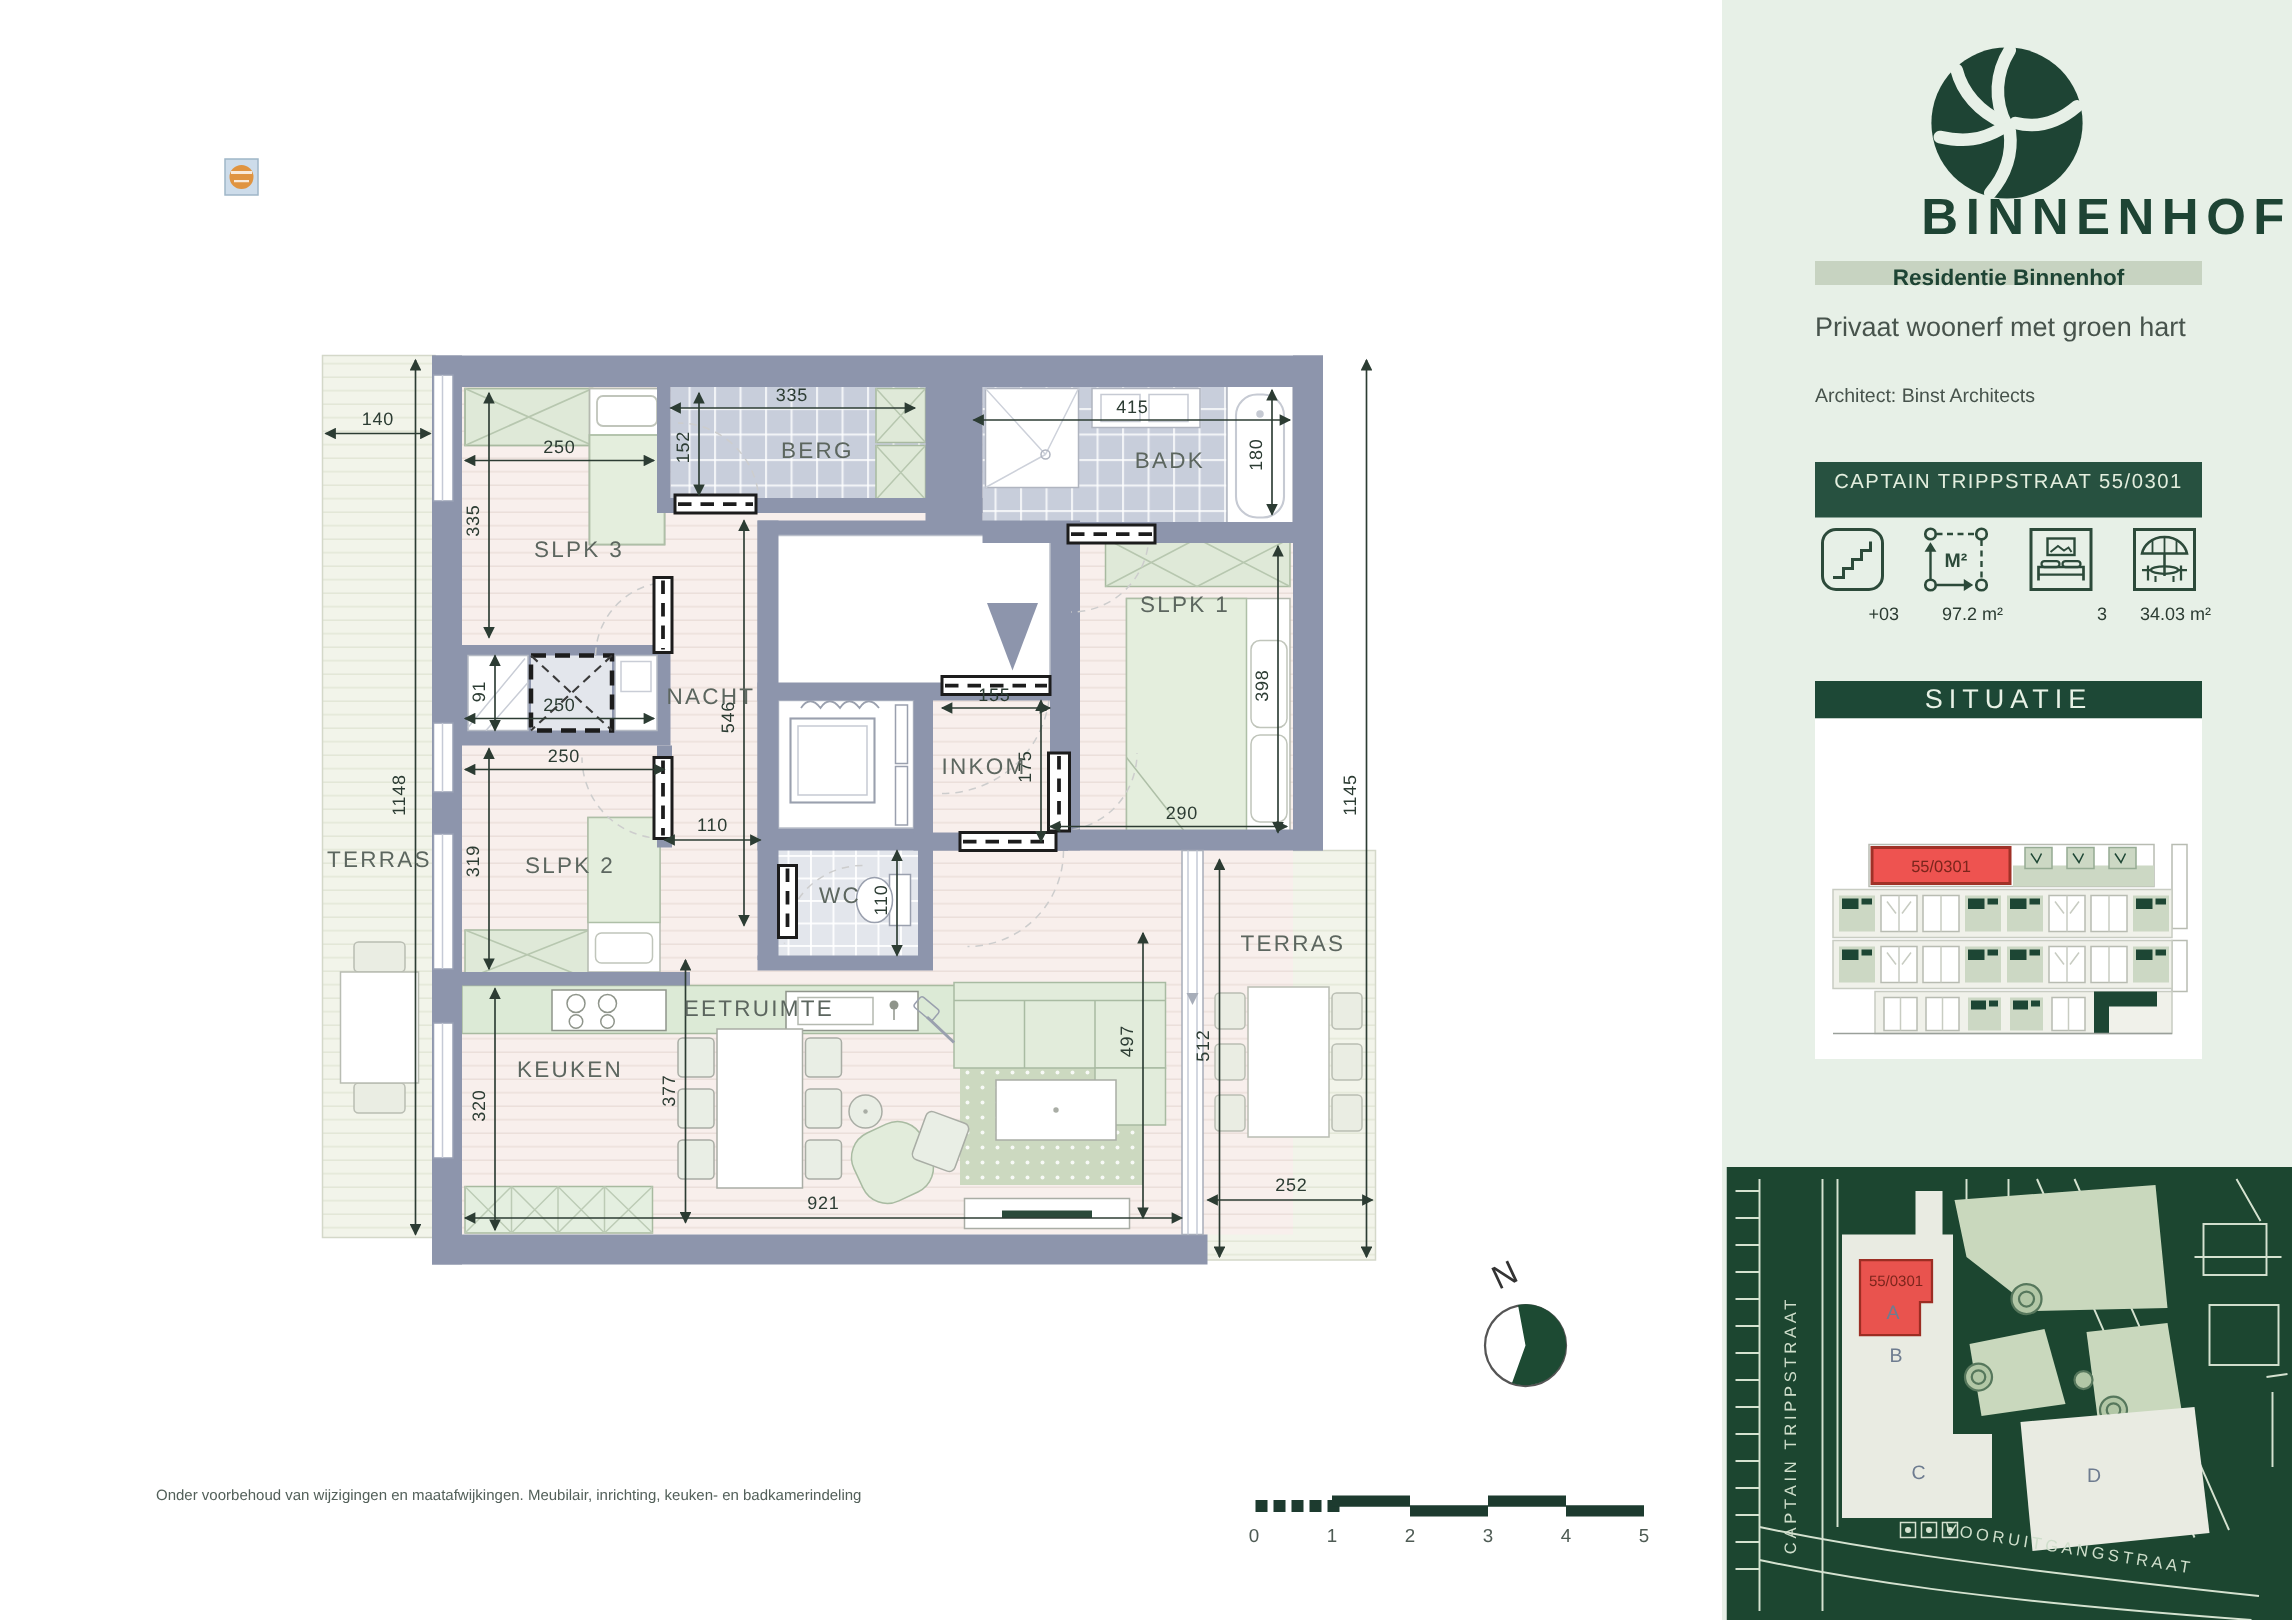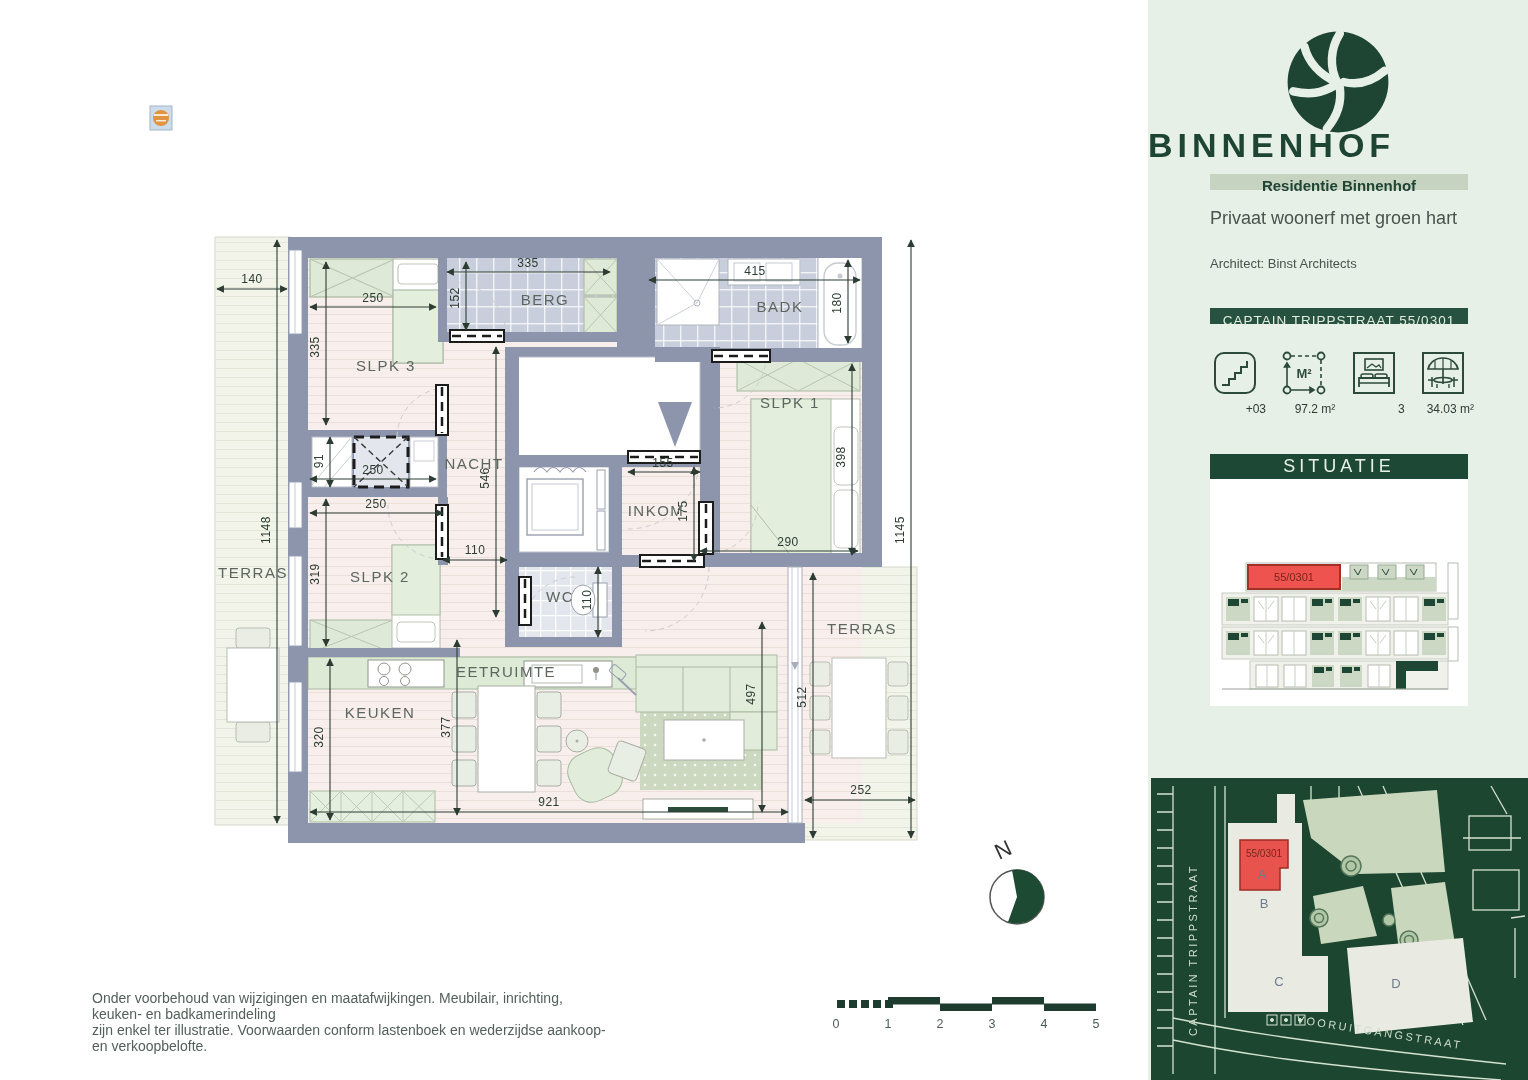--- a/index.html
+++ b/index.html
@@ -1,37 +1,37 @@
 <!DOCTYPE html>
 <html><head>
 <meta charset="utf-8">
 <style>
   html,body{margin:0;padding:0;background:#ffffff;}
   .page{position:relative;width:1528px;height:1080px;overflow:hidden;
         font-family:"Liberation Sans",sans-serif;background:#fdfdfc;}
   .plan-area{position:absolute;left:0;top:0;width:1148px;height:1080px;background:#ffffff;}
   .sidebar{position:absolute;left:1148px;top:0;width:380px;height:1080px;background:#e7f0e7;}
   .logo-wrap{position:absolute;left:134px;top:26px;width:112px;height:112px;}
-  .sb-title{position:absolute;left:0;top:126px;width:380px;text-align:left;
+  .sb-title{position:absolute;left:0;top:126px;width:380px;text-align:right;
             font-size:34px;font-weight:700;letter-spacing:5px;color:#1e4434;}
   .sb-badge{position:absolute;left:62px;top:174px;width:258px;height:16px;background:#c7d3c1;
             color:#1e4434;font-size:15px;font-weight:700;text-align:center;line-height:24px;}
   .sb-tagline{position:absolute;left:62px;top:208px;width:300px;font-size:18px;color:#47534c;}
   .sb-arch{position:absolute;left:62px;top:252px;width:300px;font-size:13px;line-height:23px;color:#47534c;}
-  .sb-addr{position:absolute;left:62px;top:308px;width:258px;height:16px;background:#275140;
+  .sb-addr{position:absolute;left:62px;top:308px;width:258px;height:37px;background:#275140;
            color:#e3eede;font-size:13.5px;letter-spacing:1px;text-align:center;line-height:26px;}
   .stats{position:absolute;left:56px;top:350px;width:270px;display:flex;justify-content:space-between;}
   .stat{width:62px;text-align:center;}
   .stat svg{display:block;margin:0 auto;}
   .stat-value{margin-top:6px;font-size:12px;color:#2c3c33;text-align:right;}
   .sit-bar{position:absolute;left:62px;top:454px;width:258px;height:25px;background:#1d4836;
            color:#e8f2e6;font-size:18px;letter-spacing:4px;text-align:center;line-height:25px;}
   .sit-panel{position:absolute;left:62px;top:479px;width:258px;height:227px;background:#ffffff;}
   .map-wrap{position:absolute;left:3px;top:778px;width:377px;height:302px;}
-  .disclaimer{position:absolute;left:92px;top:990px;width:520px;font-size:14px;
+  .disclaimer{position:absolute;left:104px;top:990px;width:520px;font-size:10px;
               line-height:16px;color:#53605a;}
   .room-label{font-size:15px;letter-spacing:1.5px;fill:#5c665f;}
   .dim-label{font-size:12px;fill:#2c3c33;letter-spacing:0.5px;}
   .dim-line{stroke:#2c3c33;stroke-width:1.1;fill:none;}
   .scale-num{font-size:12.5px;fill:#4e5b54;}
   .map-street{font-size:11px;letter-spacing:2.5px;fill:#cfdecb;}
   .map-bldg-label{font-size:13px;fill:#6e7c90;}
 </style>
 </head>
 <body>
@@ -414,21 +414,20 @@
         <rect x="150" y="106" width="22" height="24" fill="#cddcea" stroke="#9fb6c8"></rect>
         <circle cx="161" cy="118" r="8" fill="#e09440"></circle>
         <rect x="154" y="114" width="14" height="2" fill="#ffffff" opacity="0.8"></rect>
         <rect x="156" y="120" width="10" height="1.5" fill="#ffffff" opacity="0.8"></rect>
       </g>
     </svg>
 
     
     <div class="disclaimer">
       <div>Onder voorbehoud van wijzigingen en maatafwijkingen. Meubilair, inrichting, keuken- en badkamerindeling</div>
-      <div>zijn enkel ter illustratie. Voorwaarden conform lastenboek en wederzijdse aankoop- en verkoopbelofte.</div>
     </div>
   </div>
 
   <div class="sidebar">
 
     <div class="logo-wrap">
       <svg viewBox="0 0 120 120" width="112" height="112">
         <circle cx="60" cy="60" r="54" fill="#1e4434"></circle>
         <g stroke="#e7f0e7" stroke-width="9" fill="none" stroke-linecap="round">
           <path d="M60,62 C50,44 52,24 62,8"></path>

